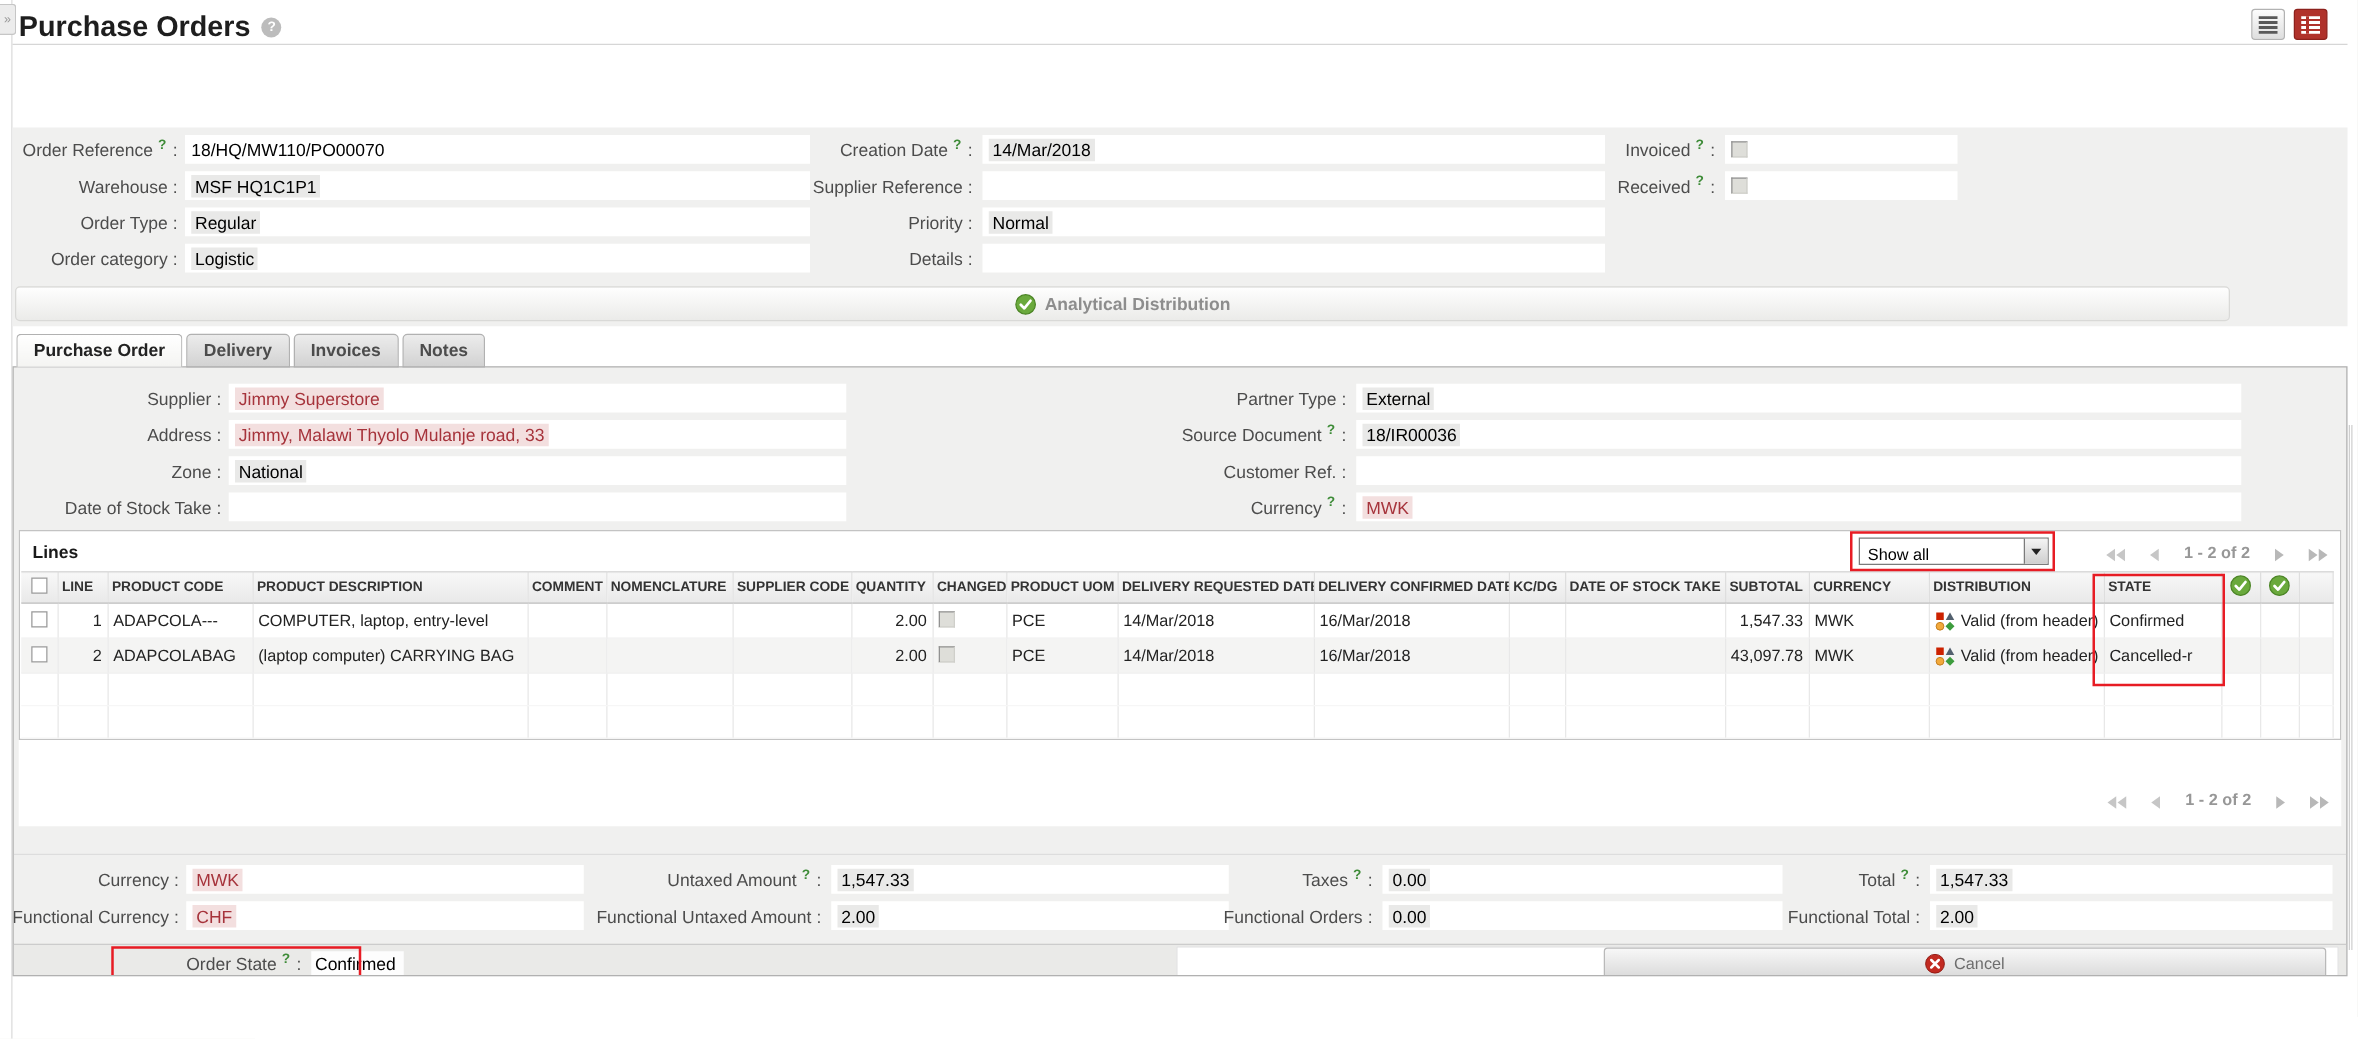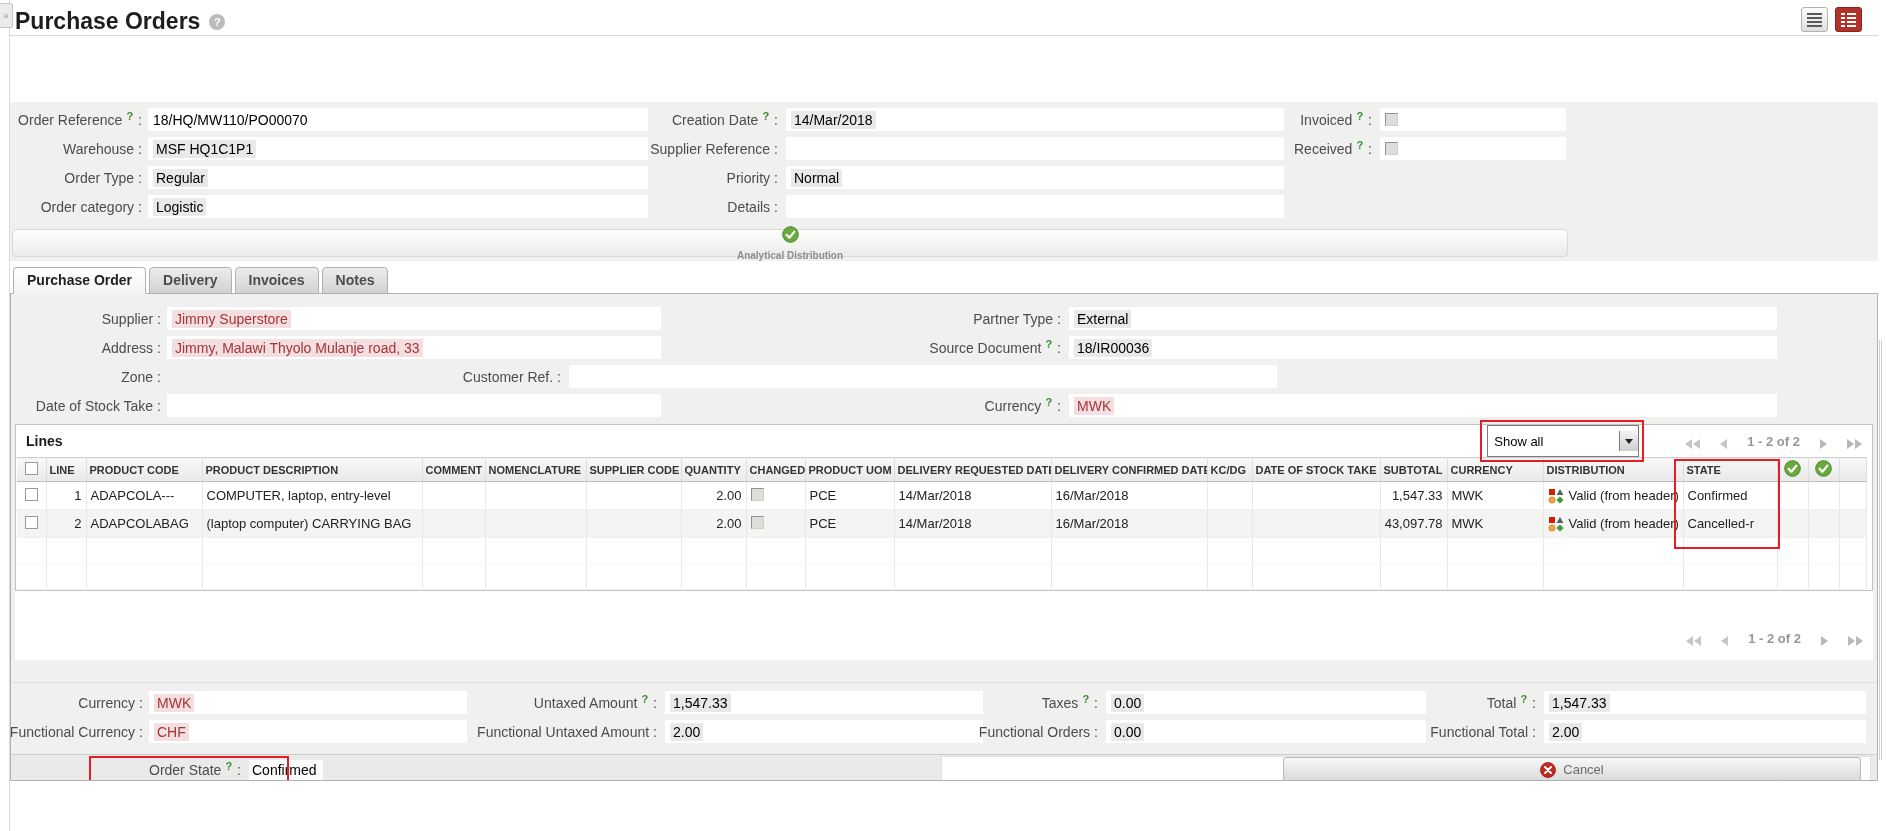--- a/index.html
+++ b/index.html
@@ -45,40 +45,40 @@
 .colon { margin-left:4px; }
 .val { background:#fff; height:23px; display:flex; align-items:center; padding:0 5px; font-size:14px; color:#000; }
 .chip { background:#e9e9e8; padding:1px 3px; color:#000; white-space:nowrap; }
 .chip.red-chip { background:#f3dfdf; color:#a6333b; }
 .w-lab1{width:132px} .w-val1{width:500px;margin-left:6px;}
 .w-lab2{width:130px} .w-val2{width:498px;margin-left:8px;}
 .w-lab3{width:88px}  .w-val3{width:186px;margin-left:8px;}
 .cb { width:13px; height:13px; background:#deded9; border:1px solid #929292; border-right-color:#cfcfca; border-bottom-color:#cfcfca; display:inline-block; cursor:default; }
 .cb.plain { background:#fff; border:1px solid #999; }
 
-.analytic-bar { margin:8px 2px 0 2px; width:1556px; height:28px; border:1px solid #d9d9d7; border-radius:4px; background:linear-gradient(#fefefe,#ebebe9); display:flex; align-items:center; justify-content:center; gap:7px; color:#8d8d8d; font-weight:bold; font-size:10px; cursor:pointer;flex-direction:column; }
+.analytic-bar { margin:8px 2px 0 2px; width:1772px; height:28px; border:1px solid #d9d9d7; border-radius:4px; background:linear-gradient(#fefefe,#ebebe9); display:flex; align-items:center; justify-content:center; gap:7px; color:#8d8d8d; font-weight:bold; font-size:14px; cursor:pointer; }
 
 
 .notebook { margin-top:6px; }
 .tabs { display:flex; gap:3px; padding-left:3px; position:relative; z-index:2; }
 .tab { height:27px; line-height:25px; padding:0 13px; border:1px solid #b1b1b1; border-radius:4px 4px 0 0; background:linear-gradient(#ececec,#d2d2d2); font-weight:bold; color:#4c4c4c; font-size:14px; margin-bottom:-1px; cursor:pointer; }
 .tab.active { background:linear-gradient(#ffffff,#f4f4f2); border-bottom-color:#f4f4f2; color:#222; }
 .tab-panel { border:1px solid #b1b1b1; background:#f0f0ef; padding-top:10px; height:488px; position:relative; overflow:hidden; }
-.trow { display:flex; align-items:center; height:29px; }
+.trow { display:flex; align-items:center; height:29px;padding-left:16px; }
 .t-lab1{width:150px} .t-val1{width:494px;margin-left:6px;}
 .t-lab2{width:400px} .t-val2{width:708px;margin-left:8px;}
 
 
 .lines-zone { margin:4px 4px 0 4px; background:#fff; }
 .lines-panel { border:1px solid #c3c3c3; background:#fff; position:relative; }
 .lines-bar { height:32px; display:flex; align-items:center; padding:0 10px; }
 .lines-title { font-weight:bold; font-size:14px; color:#1a1a1a; }
 .spacer { flex:1; }
 .filter-wrap { position:relative; }
-.select { width:152px; height:32px; border:1px solid #7b7b7b; background:#fff; display:flex; align-items:center; font-size:13px; color:#000; cursor:pointer; }
+.select { width:152px; height:22px; border:1px solid #7b7b7b; background:#fff; display:flex; align-items:flex-end; font-size:13px; color:#000; cursor:pointer; }
 .select-text { flex:1; padding-left:6px; }
 .select-btn { width:19px; height:20px; background:linear-gradient(#f4f4f4,#cfcfcf); border-left:1px solid #7b7b7b; display:flex; align-items:center; justify-content:center; }
 .tri-down { width:0; height:0; border:4px solid transparent; border-top:5px solid #222; margin-top:4px; }
 .bar-gap { width:46px; }
 .mini-pager { display:flex; align-items:flex-end; gap:20px; color:#a0a0a0; font-size:13px; font-weight:bold; }
 .mini-pager .tl { border-width:5px 7px 5px 0; border-color:transparent #c6c6c6 transparent transparent; }
 .mini-pager .tr { border-width:5px 0 5px 7px; border-color:transparent transparent transparent #b8b8b8; }
 
 table.lines-table { border-collapse:collapse; table-layout:fixed; width:1849px; margin-left:1px; font-size:13px; }
 table.lines-table th { background:linear-gradient(#f8f8f8,#e9e9e9); border-top:1px solid #cfcfcf; border-bottom:1px solid #bdbdbd; border-right:1px solid #dedede; font-size:11px; font-weight:bold; color:#333; text-align:left; padding:4px 3px; white-space:nowrap; overflow:hidden; height:24px; }
@@ -270,20 +270,23 @@
             <span class="colon">:</span>
           </span>
         <span class="val t-val2">
             <span class="chip">18/IR00036</span>
           </span>
       </div>
       <div class="trow">
         <span class="lab t-lab1">
             <span>Zone</span>
             <span class="colon">:</span>
+          </span>
+        <span class="val t-val1">
+            <span class="chip">National</span>
           </span>
         <span class="lab t-lab2">
             <span>Customer Ref.</span>
             <span class="colon">:</span>
           </span>
         <span class="val t-val2">
             <span></span>
           </span>
       </div>
       <div class="trow">

